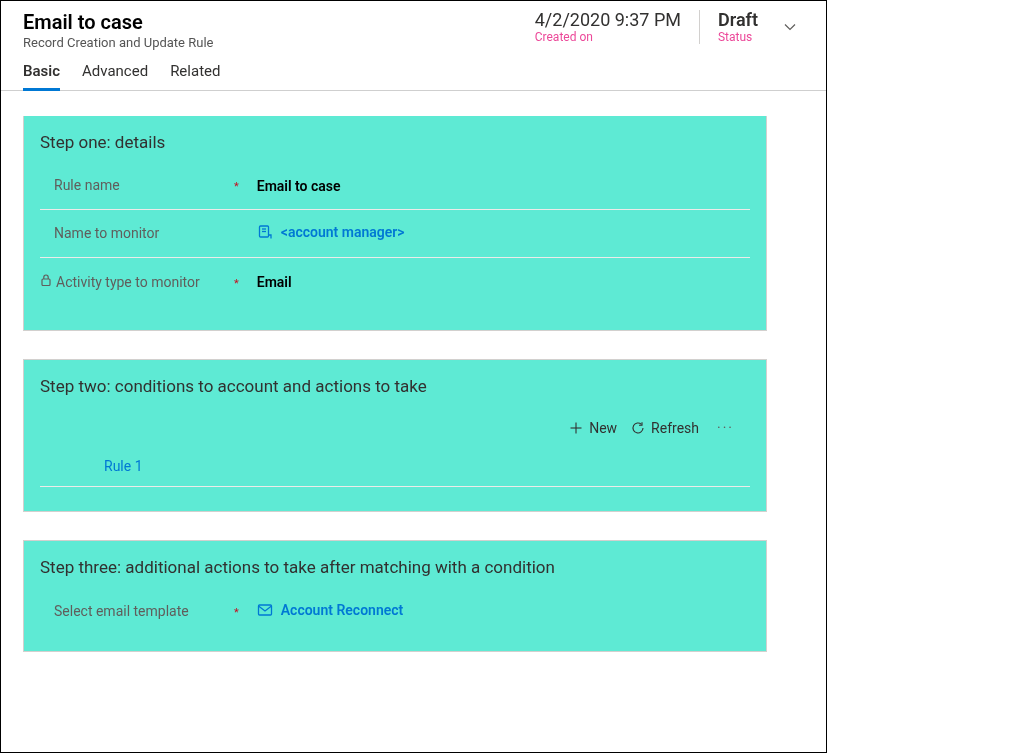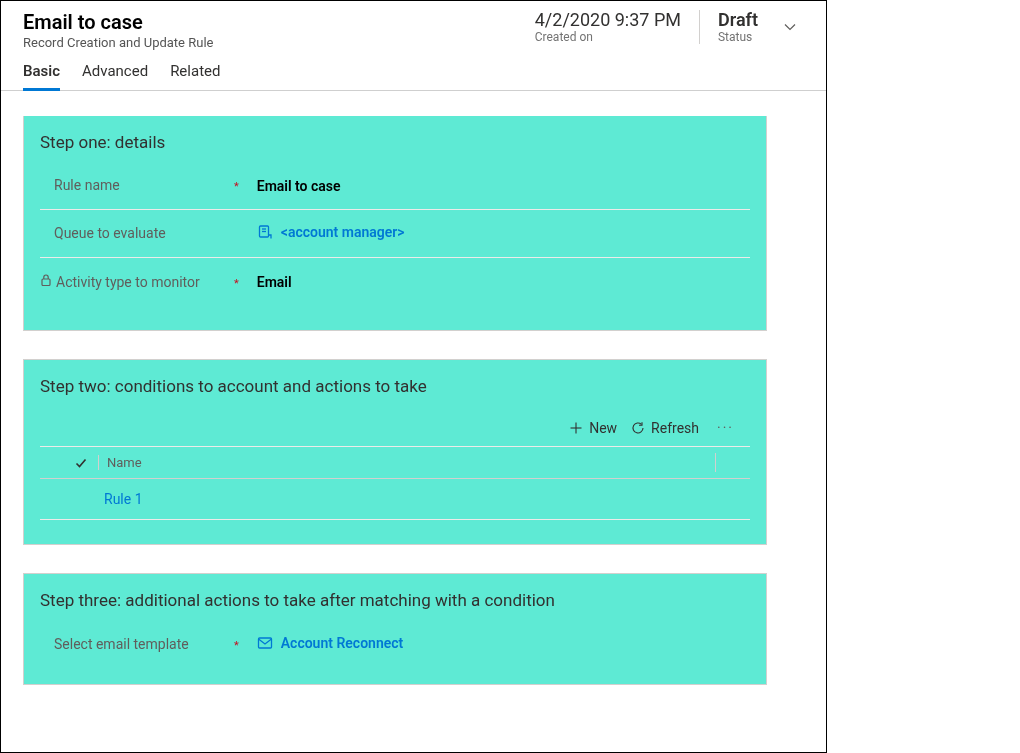--- a/index.html
+++ b/index.html
@@ -51,21 +51,21 @@
   }
   .meta-value {
     font-size: 18px;
     color: #323130;
     font-weight: 400;
     white-space: nowrap;
   }
   .meta-value.strong { font-weight: 600; }
   .meta-label {
     font-size: 12px;
-    color: #737373;
+    color: #ec4899;
   }
   .meta-divider {
     width: 1px;
     background: #d2d0ce;
     height: 34px;
     align-self: center;
   }
   .expand-chevron {
     align-self: center;
     padding: 6px;
@@ -284,21 +284,21 @@
         <div class="field-row">
           <div class="field-label-cell">
             <span class="field-label-text">Rule name</span>
           </div>
           <span class="req">*</span>
           <div class="field-value-cell bold">Email to case</div>
         </div>
 
         <div class="field-row">
           <div class="field-label-cell">
-            <span class="field-label-text">Queue to evaluate</span>
+            <span class="field-label-text">Name to monitor</span>
           </div>
           <span class="req" style="visibility:hidden">*</span>
           <div class="field-value-cell">
             <span class="link-value">
               <svg width="16" height="16" viewBox="0 0 16 16" fill="none" stroke="#0078d4" stroke-width="1.3">
                 <rect x="2.5" y="2" width="9" height="11" rx="1"></rect>
                 <line x1="5" y1="5" x2="9" y2="5"></line>
                 <line x1="5" y1="7.5" x2="9" y2="7.5"></line>
                 <path d="M11.5 11 L14 11 L14 14.5"></path>
               </svg>
@@ -336,30 +336,20 @@
           <span class="toolbar-btn">
             <svg width="14" height="14" viewBox="0 0 14 14" fill="none" stroke="#323130" stroke-width="1.1">
               <path d="M12 7a5 5 0 1 1-1.6-3.7"></path>
               <polyline points="11,1.2 11,4.2 8,4.2"></polyline>
             </svg>
             <span>Refresh</span>
           </span>
           <span class="toolbar-ellipsis">···</span>
         </div>
 
-        <div class="grid-header">
-          <span class="col-check">
-            <svg width="14" height="14" viewBox="0 0 14 14" fill="none" stroke="#323130" stroke-width="1.6">
-                <polyline points="2.5,7.5 5.5,10.5 11.5,3.5"></polyline>
-              </svg>
-          </span>
-          <div class="col-name-head-wrap">
-            <span class="col-name-head">Name</span>
-          </div>
-        </div>
 
         <div class="grid-row">
           <span class="cell-name">Rule 1</span>
         </div>
       </div>
 
       <div class="panel full" style="margin-bottom:0; padding-bottom:16px;">
         <div class="panel-title">Step three: additional actions to take after matching with a condition</div>
 
 

